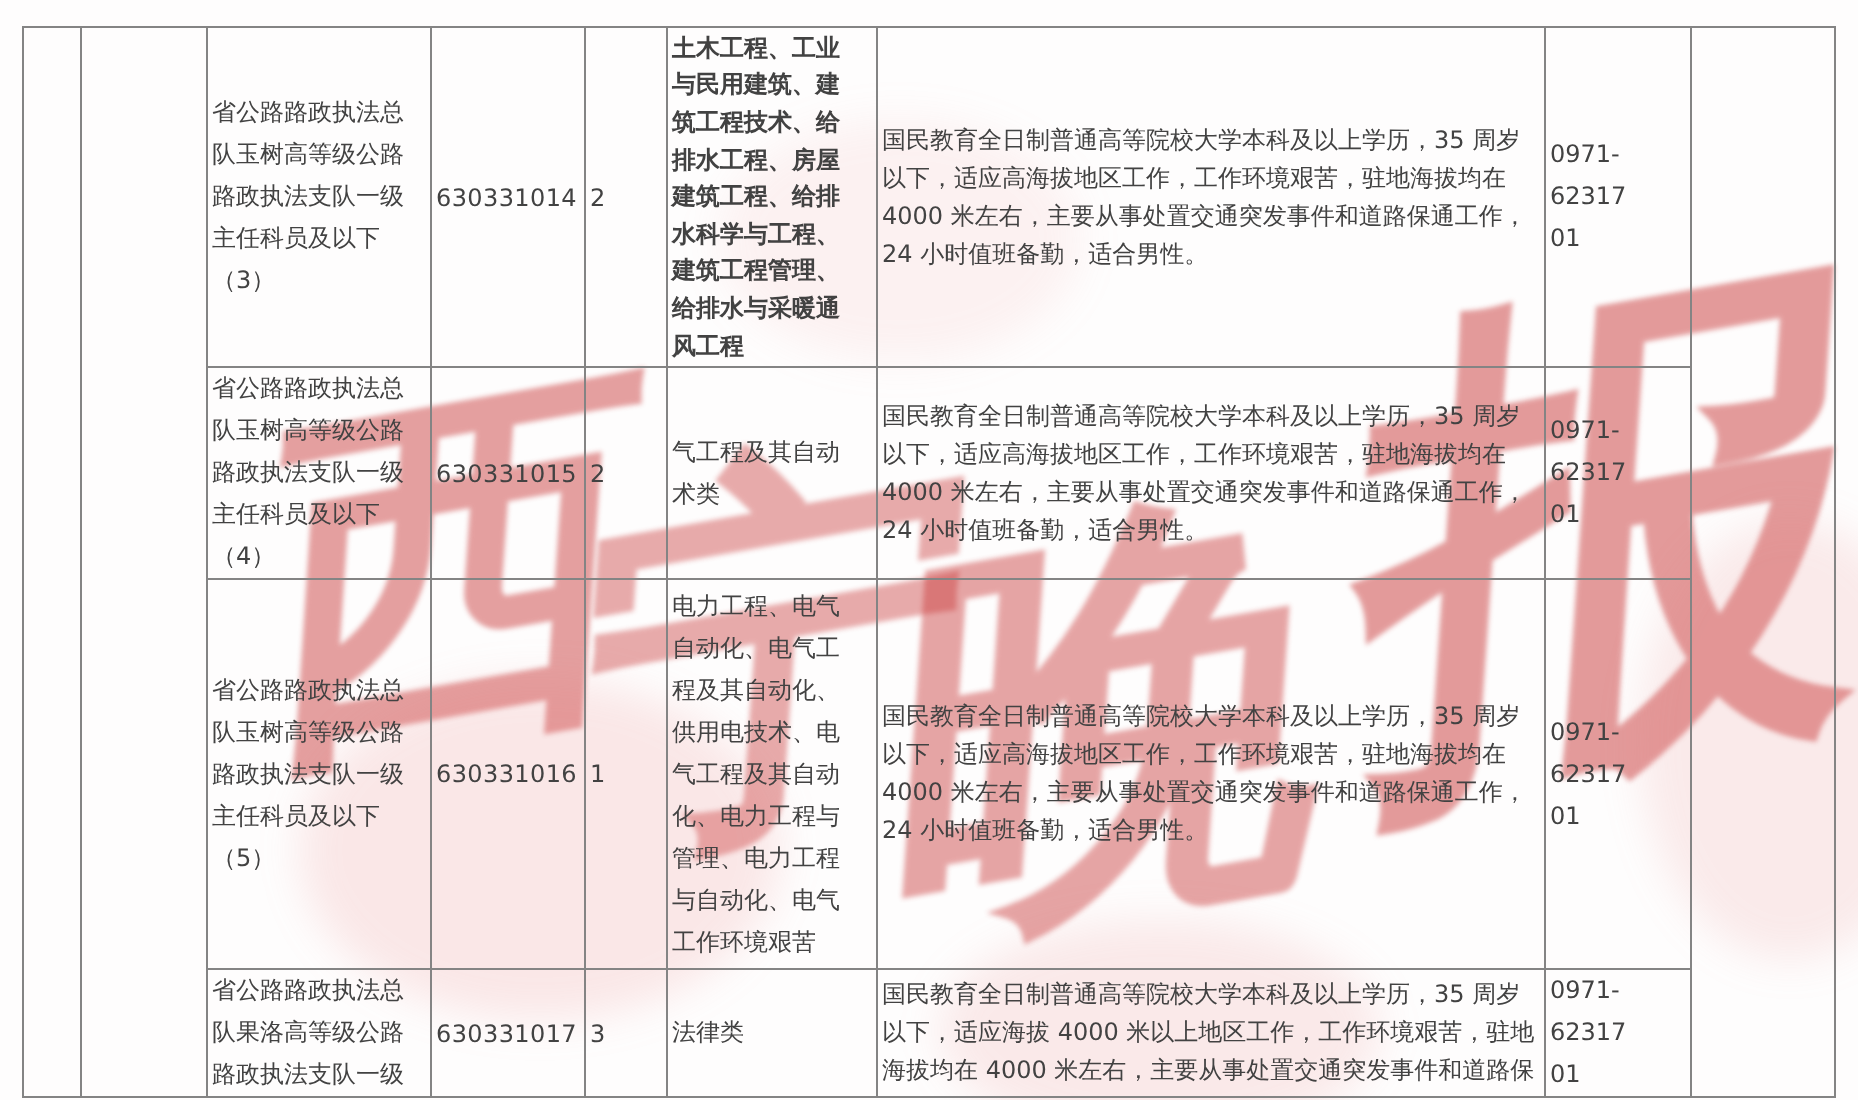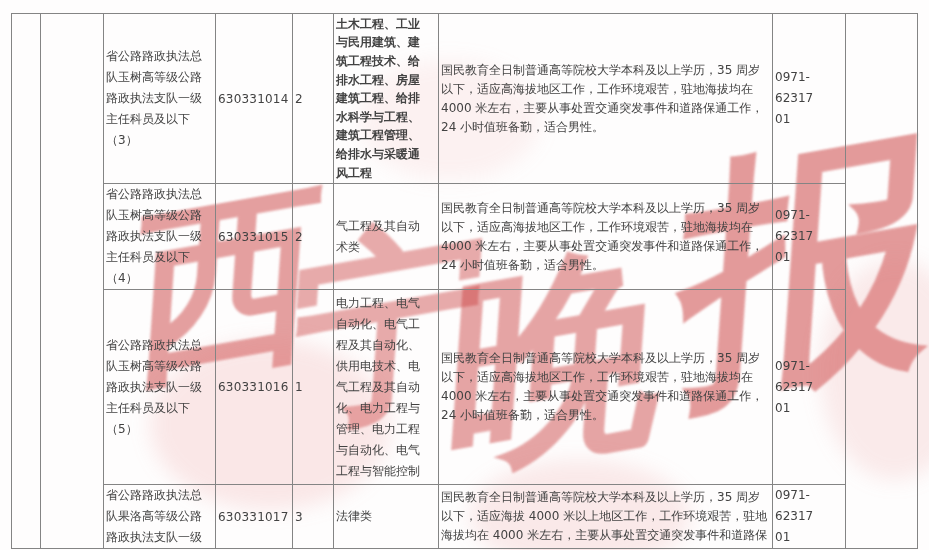--- a/index.html
+++ b/index.html
@@ -145,21 +145,21 @@
       <td class="code">630331016</td>
       <td class="count">1</td>
       <td class="major">电力工程、电气
 自动化、电气工
 程及其自动化、
 供用电技术、电
 气工程及其自动
 化、电力工程与
 管理、电力工程
 与自动化、电气
-工程与智能控制</td>
+工作环境艰苦</td>
       <td class="req">国民教育全日制普通高等院校大学本科及以上学历，35 周岁以下，适应高海拔地区工作，工作环境艰苦，驻地海拔均在 4000 米左右，主要从事处置交通突发事件和道路保通工作，24 小时值班备勤，适合男性。</td>
       <td class="phone">0971-62317
 01</td>
     </tr>
 
     <tr class="r4">
       <td class="name">省公路路政执法总
 队果洛高等级公路
 路政执法支队一级</td>
       <td class="code">630331017</td>

